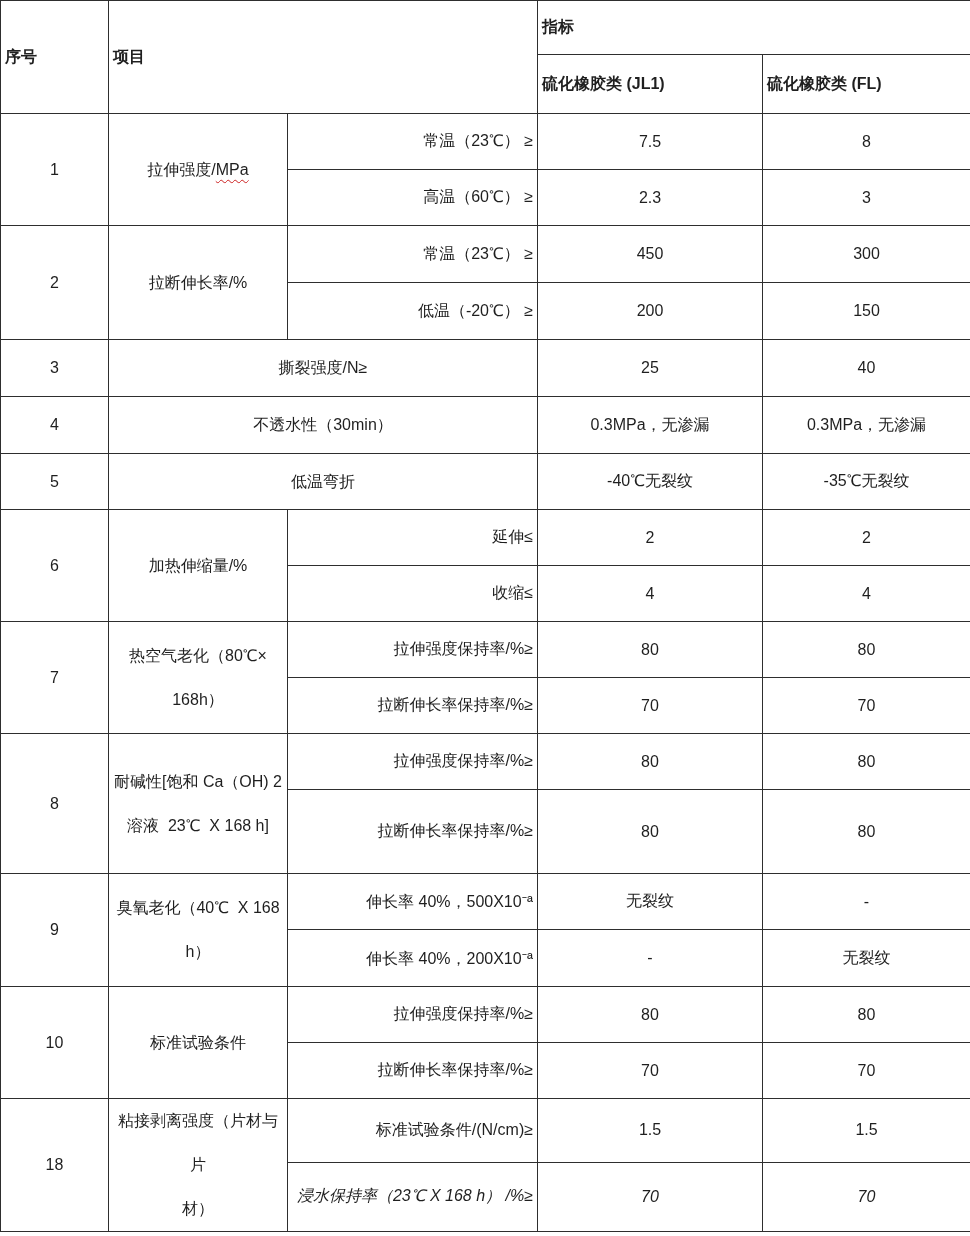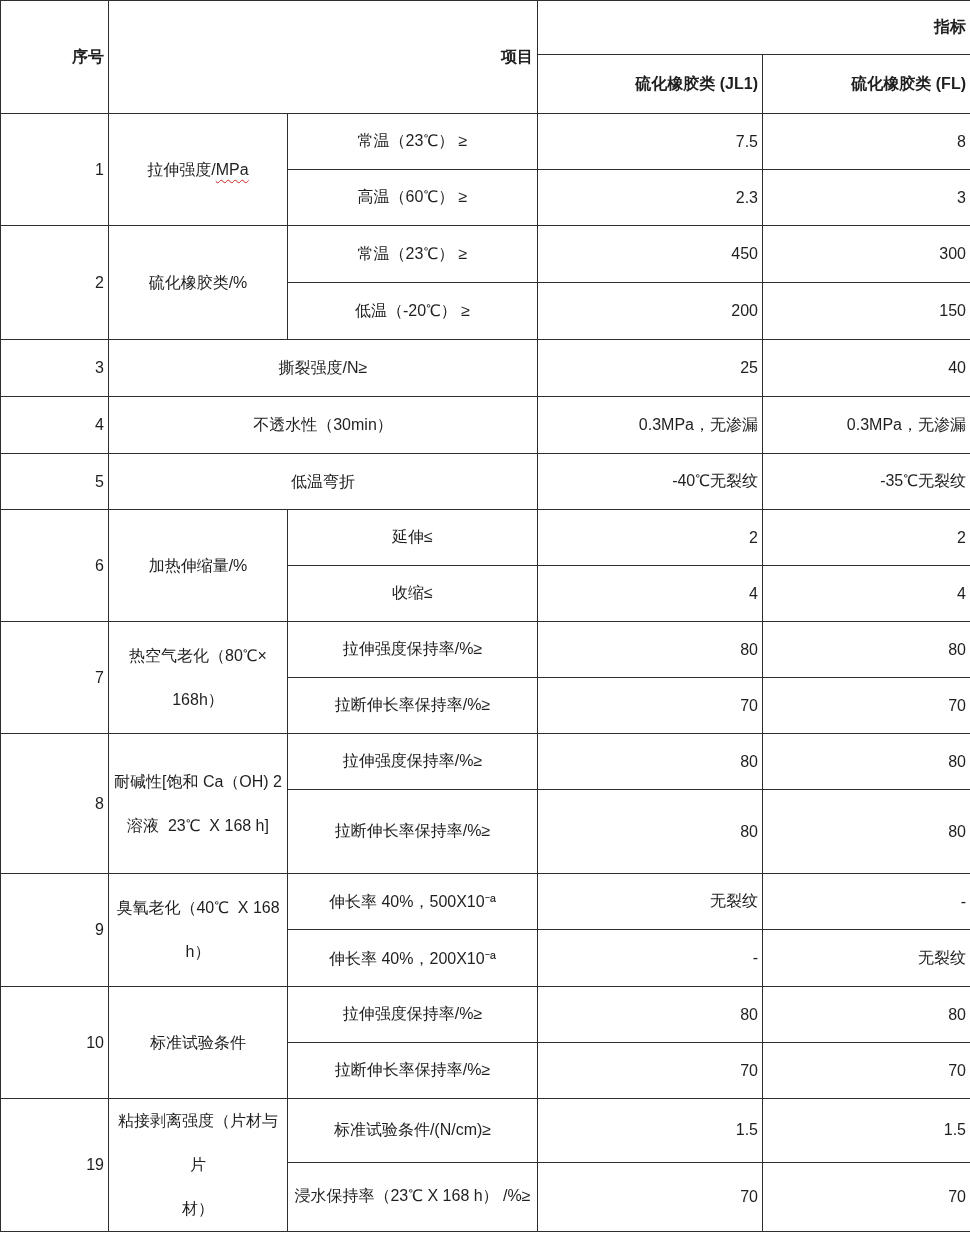--- a/index.html
+++ b/index.html
@@ -16,33 +16,33 @@
   }
   table.spec td{
     border:1px solid #2e2e2e;
     padding:0 4px;
     vertical-align:middle;
     overflow:hidden;
     background:#ffffff;
   }
   td.th{
     font-weight:bold;
-    text-align:right;
+    text-align:left;
   }
   td.c{
-    text-align:right;
+    text-align:center;
   }
   td.item{
     text-align:center;
     white-space:pre-wrap;
     line-height:44px;
     padding-left:3px;
   }
   td.sub{
-    text-align:center;
+    text-align:right;
     padding-left:3px;
   }
   span.wavy{
     text-decoration:underline;
     text-decoration-style:wavy;
     text-decoration-color:#cc2222;
     text-decoration-thickness:1px;
     text-underline-offset:4px;
     text-decoration-skip-ink:none;
   }
@@ -75,21 +75,21 @@
         <td class="c">7.5</td>
         <td class="c">8</td>
       </tr>
       <tr style="height: 56px; padding-left: 8px;">
         <td class="sub">高温（60℃） ≥</td>
         <td class="c">2.3</td>
         <td class="c">3</td>
       </tr>
       <tr style="height: 57px;">
         <td class="c" rowspan="2">2</td>
-        <td class="item" rowspan="2">硫化橡胶类/%</td>
+        <td class="item" rowspan="2">拉断伸长率/%</td>
         <td class="sub">常温（23℃） ≥</td>
         <td class="c">450</td>
         <td class="c">300</td>
       </tr>
       <tr style="height: 57px;">
         <td class="sub">低温（-20℃） ≥</td>
         <td class="c">200</td>
         <td class="c">150</td>
       </tr>
       <tr style="height: 57px;">
@@ -167,26 +167,26 @@
         <td class="sub">拉伸强度保持率/%≥</td>
         <td class="c">80</td>
         <td class="c">80</td>
       </tr>
       <tr style="height: 56px;">
         <td class="sub">拉断伸长率保持率/%≥</td>
         <td class="c">70</td>
         <td class="c">70</td>
       </tr>
       <tr style="height: 56px;">
-        <td class="c" rowspan="2">19</td>
+        <td class="c" rowspan="2">18</td>
         <td class="item" rowspan="2">粘接剥离强度（片材与片
 材）</td>
         <td class="sub">标准试验条件/(N/cm)≥</td>
         <td class="c">1.5</td>
         <td class="c">1.5</td>
       </tr>
-      <tr style="height: 61px;">
+      <tr style="height: 61px; font-style: italic;">
         <td class="sub">浸水保持率（23℃ X 168 h） /%≥</td>
         <td class="c">70</td>
         <td class="c">70</td>
       </tr>
     </tbody>
 </table>
 
 </body></html>

